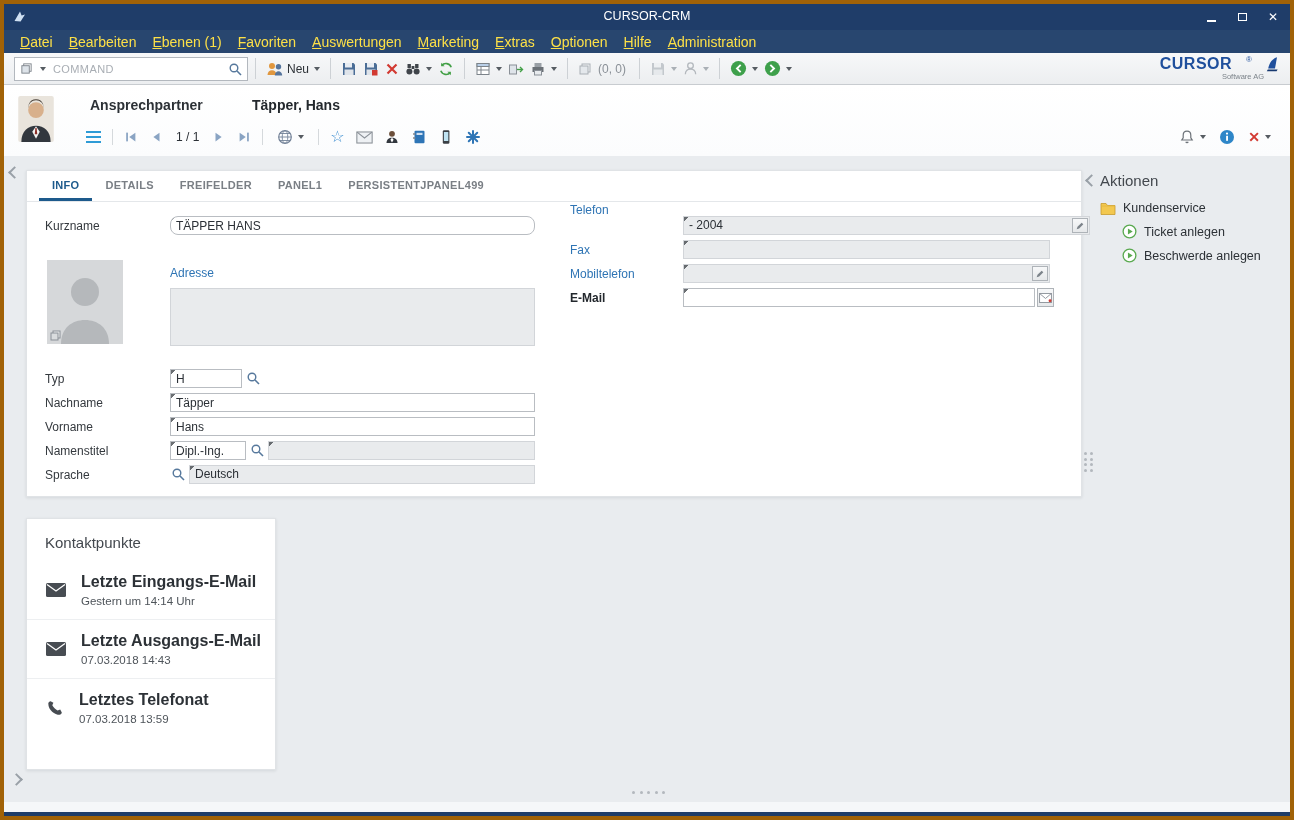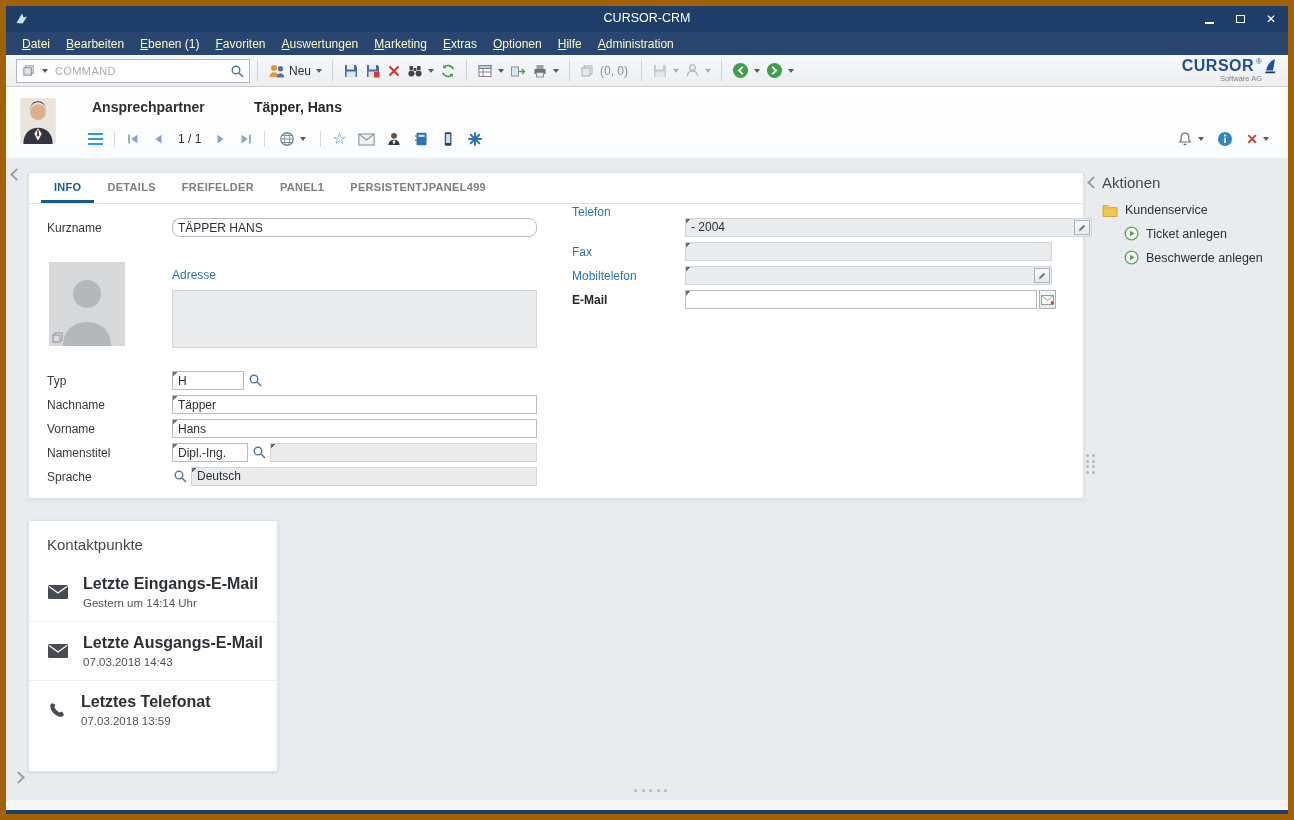--- a/index.html
+++ b/index.html
@@ -1,45 +1,45 @@
 <!DOCTYPE html>
 <html><head>
 <meta charset="utf-8">
 <style>
   html,body{margin:0;padding:0}
   body{width:1294px;height:820px;font-family:"Liberation Sans",sans-serif;overflow:hidden}
-  .window{position:relative;width:1294px;height:820px;background:#e9ecef;border:6px solid #a16207;box-sizing:border-box;overflow:hidden}
+  .window{position:relative;width:1294px;height:820px;background:#e9ecef;border:4px solid #a16207;box-sizing:border-box;overflow:hidden}
 
   
   .titlebar{position:absolute;top:0;left:0;right:0;height:26px;background:#1f3d69}
   .app-icon{position:absolute;left:8px;top:5px;width:15px;height:15px}
   .win-title{position:absolute;left:0;right:0;top:5px;text-align:center;font-size:12.5px;color:#fff}
   .win-controls{position:absolute;right:10px;top:0;height:26px;display:flex;align-items:center;gap:17px}
   .wc{width:14px;height:15px;display:flex;align-items:center;justify-content:center;color:#fff;font-size:12px}
   .wc-min-bar{width:9px;height:2px;background:#fff;margin-top:7px}
   .wc-max-box{width:9px;height:8px;border:1.5px solid #fff;box-sizing:border-box}
 
   
   .menubar{position:absolute;top:26px;left:0;right:0;height:23px;background:#28466f;display:flex;align-items:center;padding-left:8px}
-  .menu-item{display:block;color:#fef9c3;font-size:12px;padding:4px 8px;white-space:nowrap}
+  .menu-item{display:block;color:#fde047;font-size:14px;padding:4px 8px;white-space:nowrap}
   .menu-item::first-letter{text-decoration:underline}
 
   
   .toolbar{position:absolute;top:49px;left:0;right:0;height:31px;background:linear-gradient(#f7f8f9,#eceef0);border-bottom:1px solid #c8ccd0;display:flex;align-items:center;padding:0 10px}
   .tb-sep{width:1px;height:21px;background:#cdd1d5;margin:0 7px;flex:none}
   .tb-btn{display:flex;align-items:center;gap:3px;padding:2px 3px;flex:none}
   .caret{width:0;height:0;border-left:3.5px solid transparent;border-right:3.5px solid transparent;border-top:4px solid #565c62;margin-left:2px;flex:none}
   .caret.dis{border-top-color:#aab0b6}
   .cmd-box{display:flex;align-items:center;width:222px;height:22px;background:#fff;border:1px solid #b3b8be;padding:0 5px;gap:5px;flex:none}
   .cmd-input{flex:1;border:none;outline:none;font-family:inherit;font-size:11px;letter-spacing:.4px;color:#333;min-width:0;background:transparent}
   .cmd-input::placeholder{color:#a9aeb4}
   .neu-label{font-size:12px;color:#2c3136}
   .coords{font-size:12px;color:#8a9097;margin:12px 3px;white-space:nowrap}
   .brand{margin-left:auto;display:flex;flex-direction:column;align-items:flex-end;padding-right:2px}
-  .brand-row{display:flex;align-items:flex-start;gap:2px}
+  .brand-row{display:flex;align-items:flex-start;gap:14px}
   .brand-name{font-size:16px;font-weight:700;letter-spacing:.5px;color:#1f4f9c;line-height:15px}
   .brand-reg{font-size:8px;color:#1f4f9c;line-height:8px}
   .brand-sub{font-size:7.5px;color:#7c838a;margin-top:0;margin-right:14px}
 
   
   .rec-header{position:absolute;top:81px;left:0;right:0;height:71px;background:linear-gradient(#ffffff,#fbfcfd);border-bottom:1px solid #d8dbde}
   .avatar{position:absolute;left:14px;top:11px}
   .rec-entity{position:absolute;left:86px;top:12px;font-size:14px;font-weight:700;color:#2c3136}
   .rec-title{position:absolute;left:248px;top:12px;font-size:14px;font-weight:700;color:#23282d}
   .rec-tools{position:absolute;left:82px;top:40px;height:24px;display:flex;align-items:center;gap:11px}

